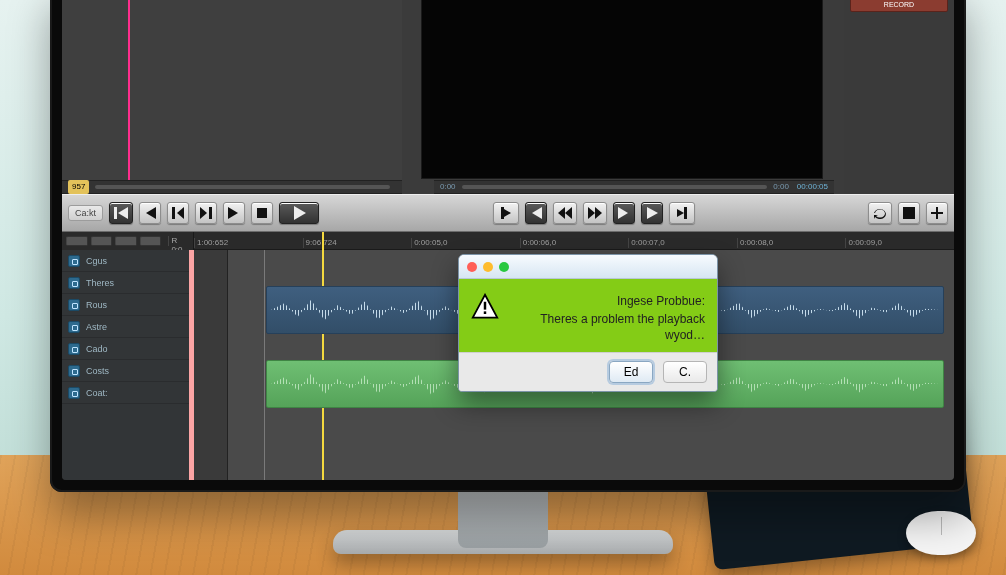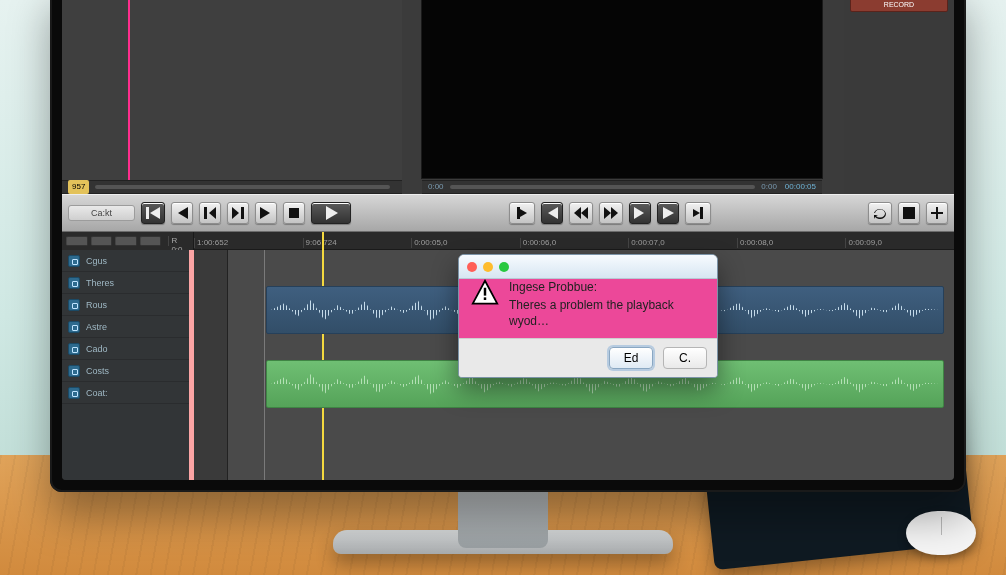--- a/index.html
+++ b/index.html
@@ -56,39 +56,39 @@
     font-size:7px; color:#fff; line-height:12px; text-align:center; border-radius:2px; }
 
   
   .foot-left, .foot-right {
     position:absolute; top:186px; height:14px; background:#333; border-top:1px solid #222; border-bottom:1px solid #222;
     font-size:8px; color:#7a9ab0; line-height:14px; padding:0 6px;
     display:flex; justify-content:space-between; align-items:center;
   }
   .foot-left { left:0; width:340px; }
   .foot-left .yellow { background:#e3c25a; color:#000; padding:0 4px; border-radius:2px; margin-right:auto; }
-  .foot-right { left:360px; width:400px; }
+  .foot-right { left:372px; width:400px; }
 
   
   .transport {
     position:absolute; left:0; right:0; top:200px; height:38px;
     background:linear-gradient(#d6d6d6,#a7a7a7); border-top:1px solid #eee; border-bottom:1px solid #6c6c6c;
     display:flex; align-items:center; padding:0 6px; gap:6px;
   }
   .tbtn {
     height:22px; min-width:22px; padding:0 4px; border-radius:3px;
     background:linear-gradient(#f2f2f2,#c4c4c4); border:1px solid #8d8d8d;
     box-shadow: inset 0 1px 0 #fff, 0 1px 1px rgba(0,0,0,.3);
     display:inline-flex; align-items:center; justify-content:center;
   }
   .tbtn.dark { background:linear-gradient(#5a5a5a,#323232); border-color:#222; }
   .tbtn.wide { min-width:40px; }
   .tbtn.sq { min-width:26px; }
   .tlabel { font-size:9px; color:#444; background:linear-gradient(#e9e9e9,#cfcfcf);
-    padding:2px 22px; border:1px solid #9c9c9c; border-radius:3px; }
+    padding:2px 6px; border:1px solid #9c9c9c; border-radius:3px; }
   .spacer { flex:1; }
   svg { display:block; }
   .ico { fill:#111; }
   .ico-w { fill:#eee; }
 
   
   .ruler {
     position:absolute; left:132px; right:0; top:238px; height:18px;
     background:#2a2a2a; border-bottom:1px solid #1a1a1a;
     font-size:8px; color:#9f9f9f; display:flex; align-items:flex-end; padding-bottom:1px;
@@ -143,21 +143,21 @@
     box-shadow: 0 12px 26px rgba(0,0,0,.45);
     border-radius:6px 6px 4px 4px; overflow:hidden;
   }
   .dlg-title {
     height:24px; background:linear-gradient(#f7fbff,#d7e6f2);
     display:flex; align-items:center; gap:6px; padding:0 8px;
     border-bottom:1px solid #b8c8d4;
   }
   .traffic { width:10px; height:10px; border-radius:50%; }
   .tr-r { background:#ff5f57; } .tr-y { background:#febc2e; } .tr-g { background:#28c840; }
-  .dlg-body { display:flex; gap:10px; padding:0 12px 8px; background:#ec4899; }
+  .dlg-body { display:flex; gap:10px; padding:14px 12px 8px; background:#84cc16;text-align:right; }
   .warn {
     width:28px; height:28px; flex:0 0 28px; position:relative;
   }
   .warn svg { width:28px; height:28px; }
   .dlg-text { font-size:12px; color:#222; line-height:1.35; }
   .dlg-text .t1 { display:block; margin-bottom:2px; }
   .dlg-foot { background:#e9e9e9; padding:8px 10px; display:flex; justify-content:flex-end; gap:10px;
     border-top:1px solid #cfcfcf; }
   .dbtn {
     min-width:44px; height:22px; font-size:12px; border-radius:4px;

